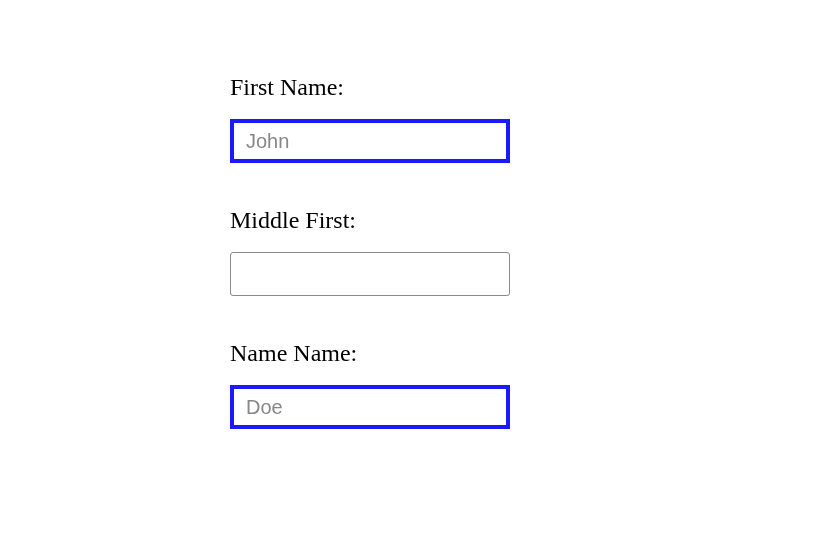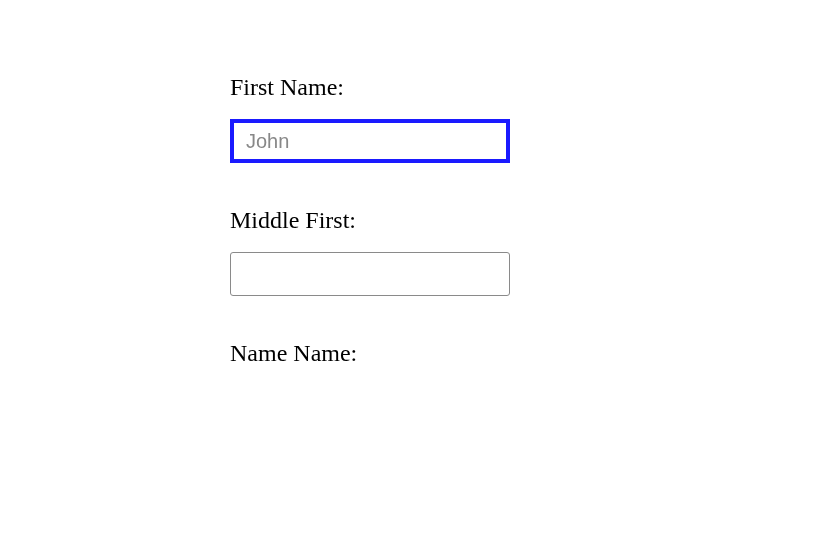--- a/index.html
+++ b/index.html
@@ -58,15 +58,16 @@
     <input type="text" class="field-input required" placeholder="John" style="">
   </div>
 
   <div class="field-group">
     <label class="field-label">Middle First:</label>
     <input type="text" class="field-input optional" placeholder="" style="">
   </div>
 
   <div class="field-group">
     <label class="field-label">Name Name:</label>
+    <input type="text" class="field-input required" placeholder="Doe" style="">
   </div>
 
 </div>
 
 </body></html>

